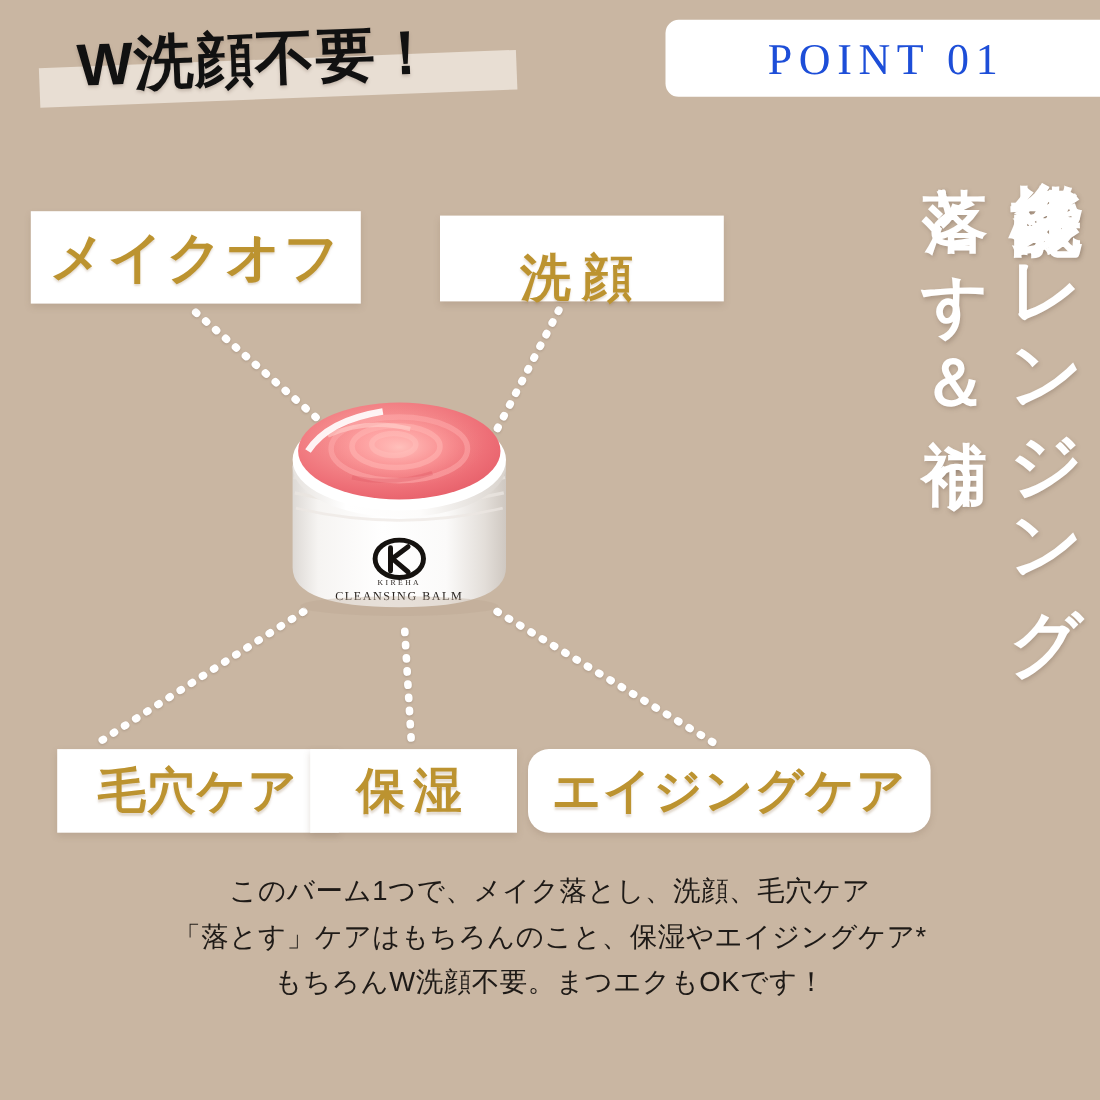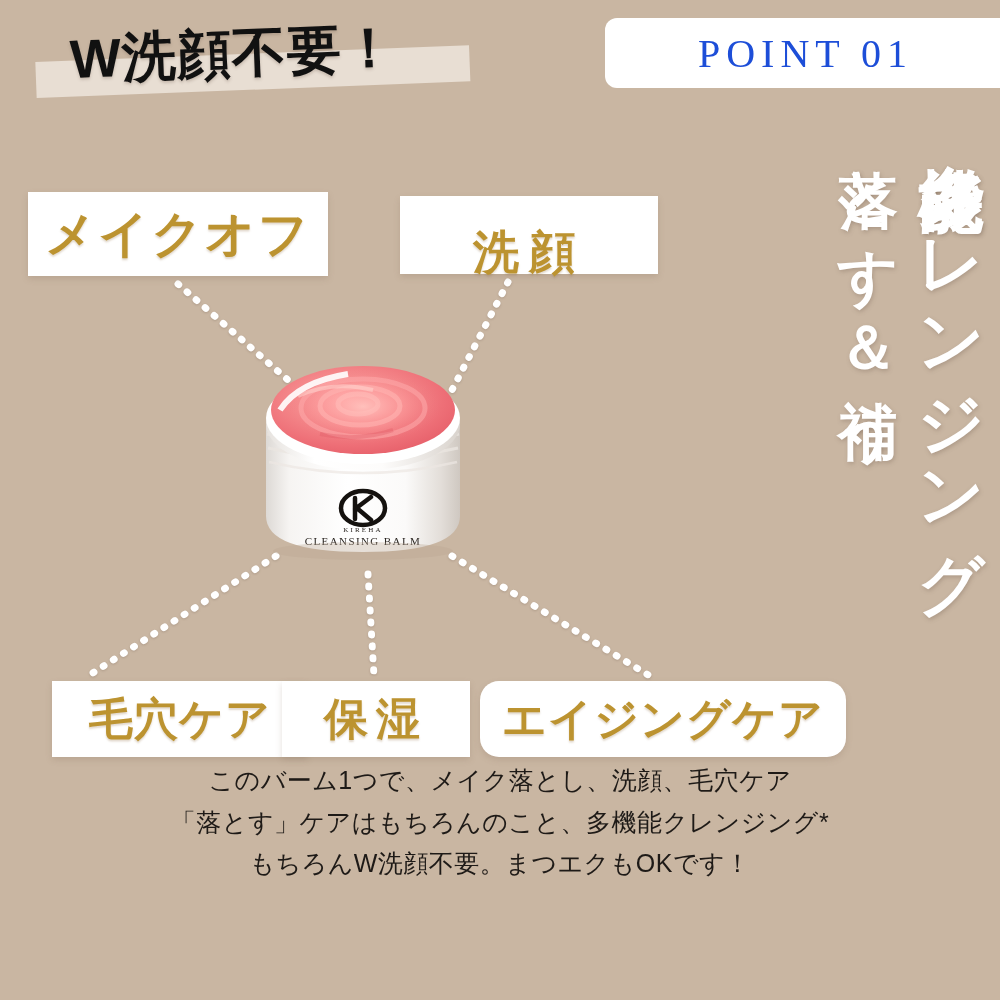--- a/index.html
+++ b/index.html
@@ -112,21 +112,21 @@
 
   #box-hoshitsu { left:282px; top:681px; width:188px; height:76px; }
   #box-hoshitsu .label-text { font-size:44px; letter-spacing:8px; }
 
   #box-aging    { left:480px; top:681px; width:366px; height:76px;border-radius:19px; }
   #box-aging    .label-text { font-size:44px; letter-spacing:1px; }
 
   
   #body-copy {
     position:absolute;
-    left:0; top:760px;
+    left:0; top:790px;
     width:1000px;
     text-align:center;
     color:#1e1a17;
     font-size:25px;
     line-height:1.66;
     letter-spacing:.5px;
   }
   #body-copy .copy-line { display:block; white-space:nowrap; }
 </style>
 </head>
@@ -228,17 +228,17 @@
   </div>
   <div class="label-box" id="box-hoshitsu">
     <span class="label-text">保湿</span>
   </div>
   <div class="label-box" id="box-aging">
     <span class="label-text">エイジングケア</span>
   </div>
 
   <div id="body-copy">
     <span class="copy-line">このバーム1つで、メイク落とし、洗顔、毛穴ケア</span>
-    <span class="copy-line">「落とす」ケアはもちろんのこと、多機能クレンジング*</span>
+    <span class="copy-line">「落とす」ケアはもちろんのこと、保湿やエイジングケア*</span>
     <span class="copy-line">もちろんW洗顔不要。まつエクもOKです！</span>
   </div>
 
 </div>
 
 </body></html>

